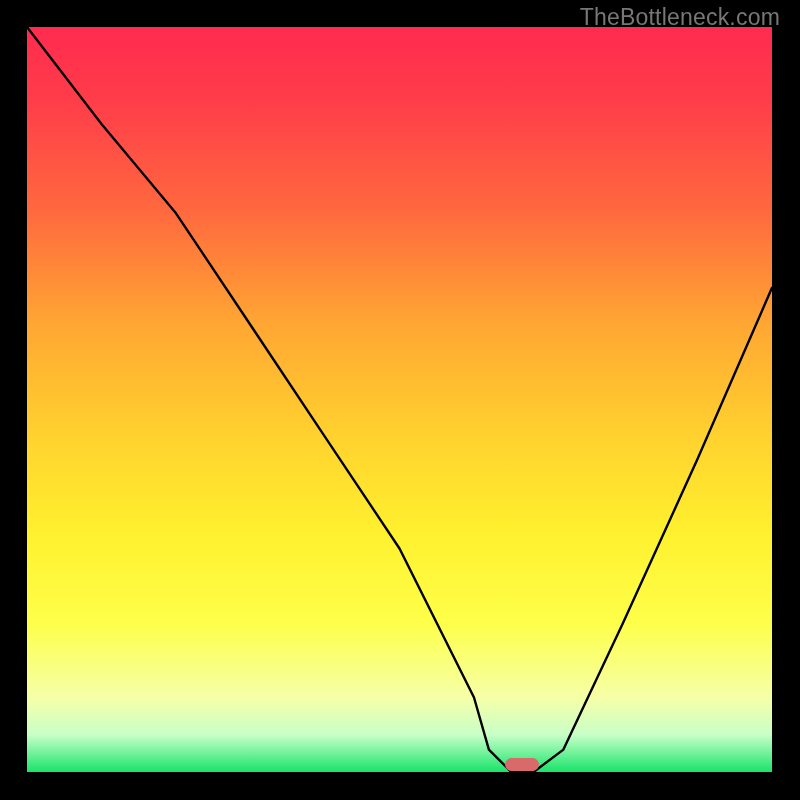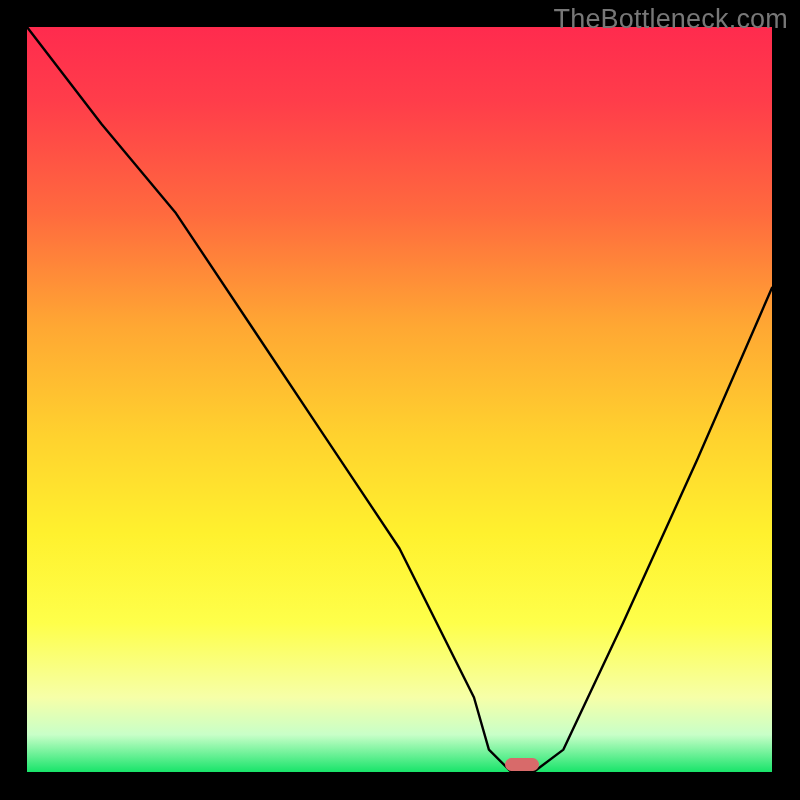--- a/index.html
+++ b/index.html
@@ -47,23 +47,23 @@
   .marker {
     position: absolute;
     width: 34px;
     height: 13px;
     border-radius: 7px;
     background: #d86a6a;
   }
   .watermark {
     position: absolute;
     top: 4px;
-    right: 12px;
+    right: 20px;
     color: #777;
-    font-size: 27px;
+    font-size: 23px;
     font-weight: 500;
     letter-spacing: 0.2px;
     user-select: none;
   }
 </style>
 </head>
 <body>
 
 <div class="frame">
 

